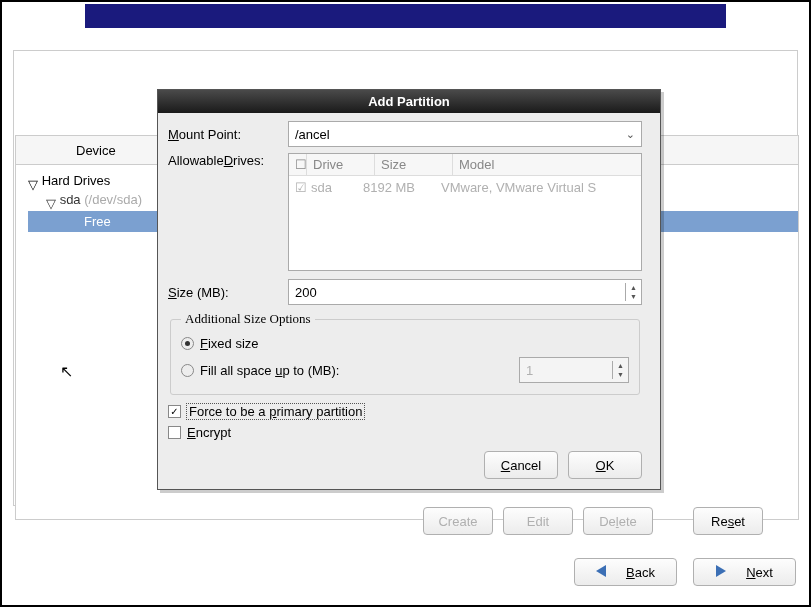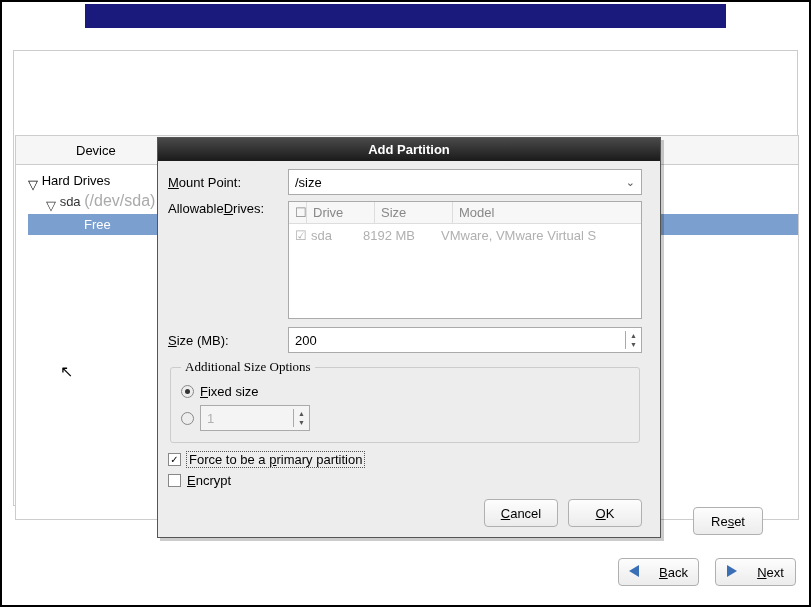--- a/index.html
+++ b/index.html
@@ -7,35 +7,35 @@
   .desktop { position: absolute; left: 2px; top: 2px; width: 807px; height: 603px; background: #fff; }
   .banner { position: absolute; left: 83px; top: 2px; width: 641px; height: 24px; background: #1a1a7d; }
   .panel { position: absolute; left: 11px; top: 48px; width: 785px; height: 456px; border: 1px solid #ccc; background: #fff; }
   .drive-info { position: absolute; left: 187px; top: 61px; font-weight: bold; }
   .tree-panel { position: absolute; left: 13px; top: 133px; width: 784px; height: 385px; border: 1px solid #ccc; background: #fff; }
   .tree-header { height: 29px; border-bottom: 1px solid #ccc; display: flex; align-items: center; padding-left: 60px; background: #f6f6f6; }
   .tree-body { padding: 6px 0 0 12px; }
   .tree-row { padding: 2px 0; }
   .tree-row .tri { display: inline-block; width: 10px; height: 10px; vertical-align: middle; }
   .tree-row.lv1 { padding-left: 18px; color:#333; }
-  .tree-row.lv1 .sub { color: #aaa; font-size: 16px; }
+  .tree-row.lv1 .sub { color: #aaa; font-size: 13px; }
   .tree-row.sel { background: #7ba0d0; color: #fff; margin: 2px 0; padding: 3px 0 3px 56px; width: 100%; }
   .btn { display: inline-flex; align-items: center; justify-content: center; height: 28px; padding: 0 14px; border: 1px solid #b0b0b0; border-radius: 4px; background: linear-gradient(#fdfdfd,#ececec); cursor: pointer; }
   .btn.disabled { color: #b0b0b0; }
   .under { text-decoration: underline; }
   .bottom-btns { position: absolute; left: 421px; top: 505px; display: flex; gap: 10px; }
   .bottom-btns .btn { width: 70px; }
   .nav-btns { position: absolute; right: 13px; top: 556px; display: flex; gap: 16px; }
-  .nav-btns .btn { width: 81px; gap: 20px; }
+  .nav-btns .btn { width: 103px; gap: 20px; }
   .arrow-left::before { content: ""; display:inline-block; border-right: 10px solid #3b6fb5; border-top: 6px solid transparent; border-bottom: 6px solid transparent; }
   .arrow-right::before { content: ""; display:inline-block; border-left: 10px solid #3b6fb5; border-top: 6px solid transparent; border-bottom: 6px solid transparent; }
   .cursor { position: absolute; left: 58px; top: 360px; font-size: 16px; }
 
   
-  .dialog { position: absolute; left: 155px; top: 87px; width: 504px; background: #ededed; border: 1px solid #555; box-shadow: 3px 3px 0 rgba(0,0,0,.2); margin-top: 48px; }
+  .dialog { position: absolute; left: 155px; top: 87px; width: 504px; background: #ededed; border: 1px solid #555; box-shadow: 3px 3px 0 rgba(0,0,0,.2); }
   .dlg-title { background: linear-gradient(#4a4a4a,#1a1a1a); color: #fff; font-weight: bold; text-align: center; padding: 4px; }
   .dlg-body { padding: 8px 18px 10px 10px; }
   .row { display: flex; align-items: center; margin-bottom: 6px; }
   .row label { width: 120px; }
   .combo, .input-text, .spin { flex: 1; display: flex; align-items: center; background: #fff; border: 1px solid #aaa; height: 26px; padding: 0 6px; }
   .combo { justify-content: space-between; }
   .combo .chev { font-size: 11px; color:#555; }
   .spin { justify-content: space-between; padding-right: 0; gap: 20px; }
   .spin .arrows { display:flex; flex-direction:column; border-left:1px solid #aaa; }
   .spin .arrows span { font-size: 7px; padding: 1px 4px; cursor: pointer; color:#555; }
@@ -112,21 +112,21 @@
   </div>
 
   <div class="cursor">↖</div>
 
   <div class="dialog">
     <div class="dlg-title">Add Partition</div>
     <div class="dlg-body">
       <div class="row">
         <label><span class="under">M</span>ount Point:</label>
         <div class="combo">
-          <span>/size</span>
+          <span>/ancel</span>
           <span class="chev">⌄</span>
         </div>
       </div>
       <div class="drives-row">
         <label>Allowable <span class="under">D</span>rives:</label>
         <div class="drives-list">
           <div class="dl-head">
             <span style="width:18px">☐</span>
             <span style="width:68px">Drive</span>
             <span style="width:78px">Size</span>
@@ -151,20 +151,21 @@
         </div>
       </div>
       <fieldset>
         <legend>Additional Size Options</legend>
         <div class="radio-row">
           <span class="radio on"></span>
           <span><span class="under">F</span>ixed size</span>
         </div>
         <div class="radio-row">
           <span class="radio"></span>
+          <span style="flex:1">Fill all space <span class="under">u</span>p to (MB):</span>
           <div class="spin dis" style="width:110px;flex:none">
             <span>1</span>
             <div class="arrows">
                 <span>▲</span>
                 <span>▼</span>
               </div>
           </div>
         </div>
       </fieldset>
       <div class="check-row">

